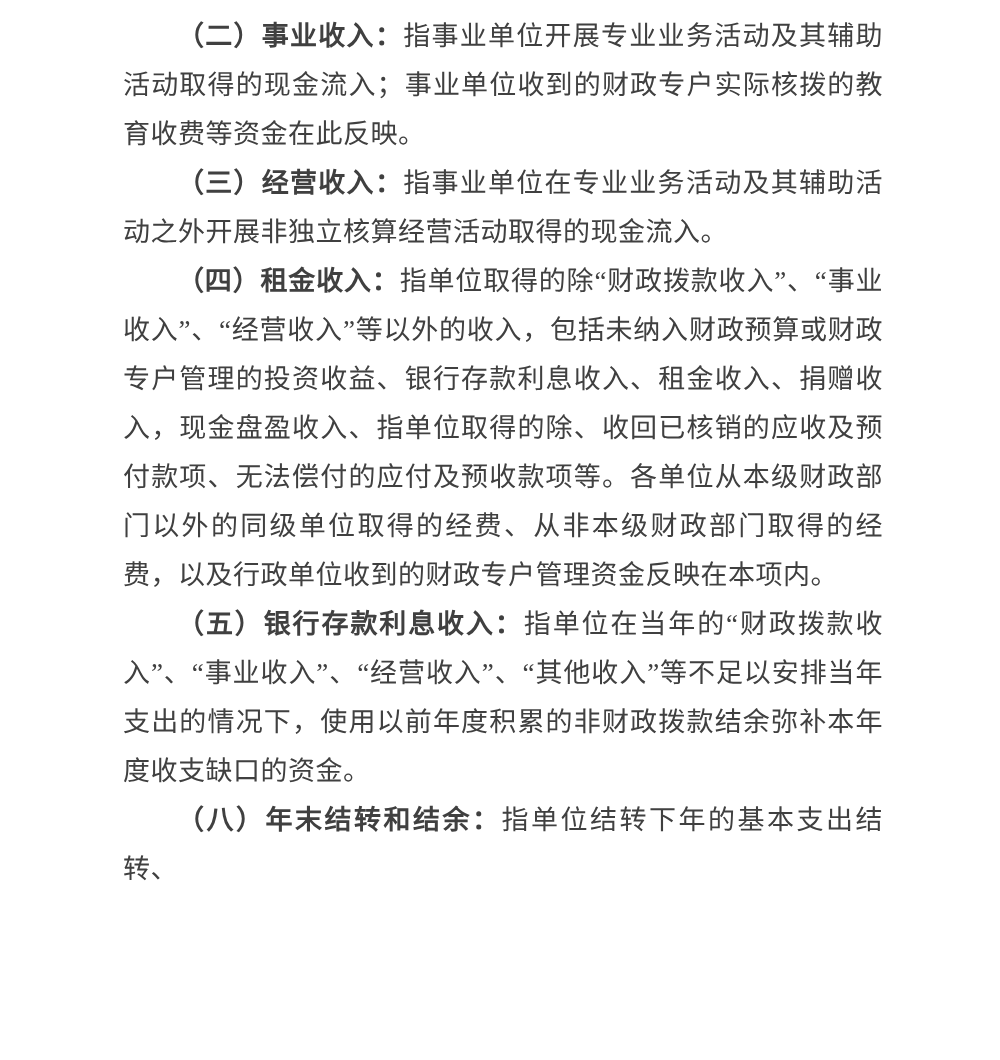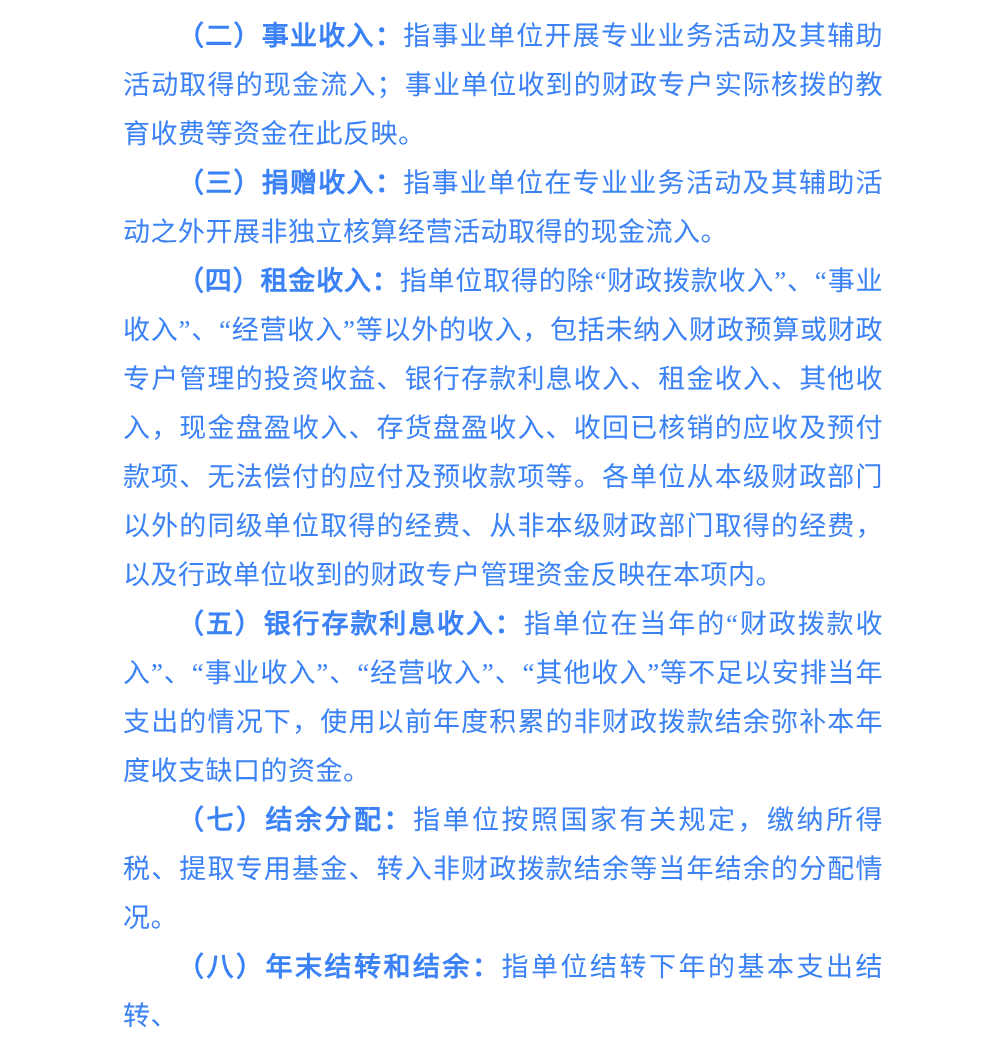--- a/index.html
+++ b/index.html
@@ -27,34 +27,33 @@
   .para {
     margin: 0;
     padding: 0;
     font-size: 27px;
     line-height: 49px;
     text-indent: 2em;
     text-align: justify;
     text-justify: inter-character;
     text-align-last: left;
     letter-spacing: 0.5px;
-    color: #3b82f6;
+    color: #404040;
   }
   .para-heading {
     font-weight: bold;
   }
   .para-body {
     font-weight: normal;
   }
 </style>
 </head>
 <body>
 
 <div class="page">
   <div class="doc-body">
       <p class="para"><span class="para-heading">（二）事业收入：</span><span class="para-body">指事业单位开展专业业务活动及其辅助活动取得的现金流入；事业单位收到的财政专户实际核拨的教育收费等资金在此反映。</span></p>
-      <p class="para"><span class="para-heading">（三）捐赠收入：</span><span class="para-body">指事业单位在专业业务活动及其辅助活动之外开展非独立核算经营活动取得的现金流入。</span></p>
-      <p class="para"><span class="para-heading">（四）租金收入：</span><span class="para-body">指单位取得的除“财政拨款收入”、“事业收入”、“经营收入”等以外的收入，包括未纳入财政预算或财政专户管理的投资收益、银行存款利息收入、租金收入、其他收入，现金盘盈收入、存货盘盈收入、收回已核销的应收及预付款项、无法偿付的应付及预收款项等。各单位从本级财政部门以外的同级单位取得的经费、从非本级财政部门取得的经费，以及行政单位收到的财政专户管理资金反映在本项内。</span></p>
+      <p class="para"><span class="para-heading">（三）经营收入：</span><span class="para-body">指事业单位在专业业务活动及其辅助活动之外开展非独立核算经营活动取得的现金流入。</span></p>
+      <p class="para"><span class="para-heading">（四）租金收入：</span><span class="para-body">指单位取得的除“财政拨款收入”、“事业收入”、“经营收入”等以外的收入，包括未纳入财政预算或财政专户管理的投资收益、银行存款利息收入、租金收入、捐赠收入，现金盘盈收入、指单位取得的除、收回已核销的应收及预付款项、无法偿付的应付及预收款项等。各单位从本级财政部门以外的同级单位取得的经费、从非本级财政部门取得的经费，以及行政单位收到的财政专户管理资金反映在本项内。</span></p>
       <p class="para"><span class="para-heading">（五）银行存款利息收入：</span><span class="para-body">指单位在当年的“财政拨款收入”、“事业收入”、“经营收入”、“其他收入”等不足以安排当年支出的情况下，使用以前年度积累的非财政拨款结余弥补本年度收支缺口的资金。</span></p>
-      <p class="para"><span class="para-heading">（七）结余分配：</span><span class="para-body">指单位按照国家有关规定，缴纳所得税、提取专用基金、转入非财政拨款结余等当年结余的分配情况。</span></p>
       <p class="para"><span class="para-heading">（八）年末结转和结余：</span><span class="para-body">指单位结转下年的基本支出结转、</span></p>
     </div>
 </div>
 
 </body></html>

